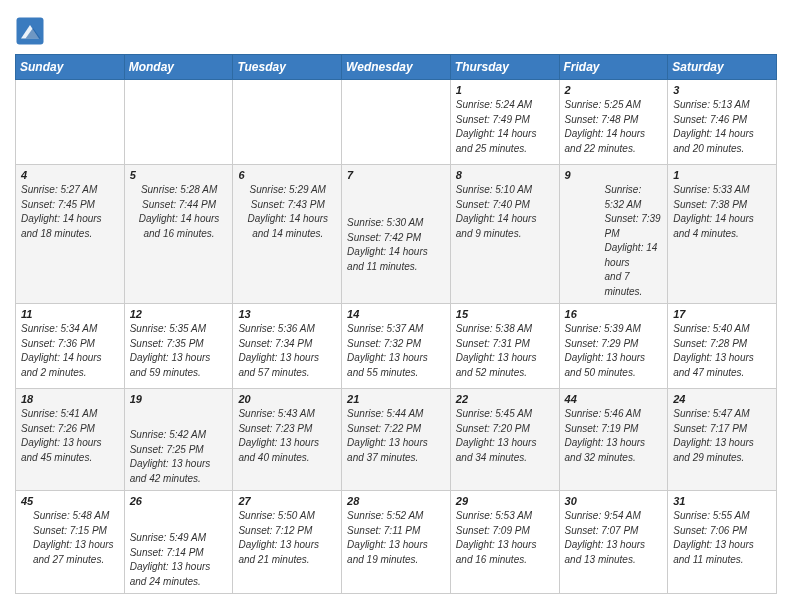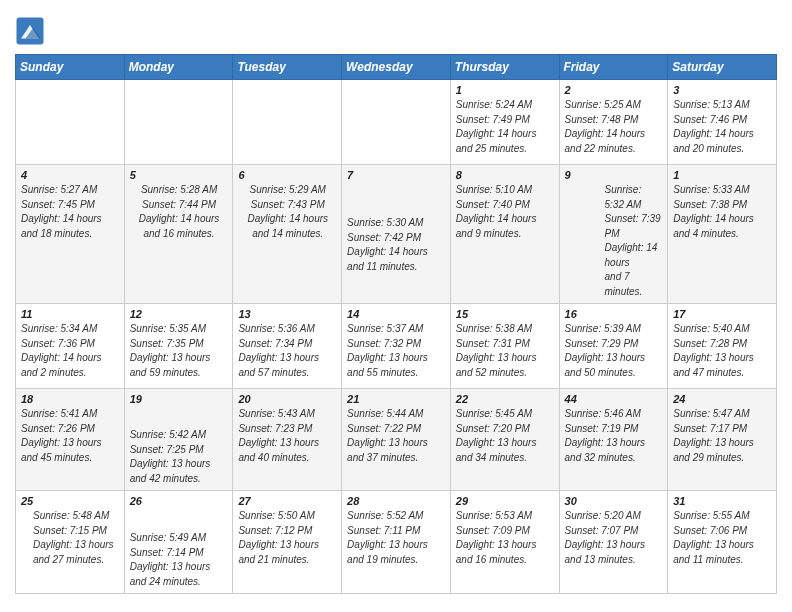--- a/index.html
+++ b/index.html
@@ -309,21 +309,21 @@
         <td>
           <span class="day-number">24</span>
           <div class="day-info" style="white-space: pre-line;">Sunrise: 5:47 AM
 Sunset: 7:17 PM
 Daylight: 13 hours
 and 29 minutes.</div>
         </td>
       </tr>
       <tr>
         <td>
-          <span class="day-number">25</span>
+          <span class="day-number">45</span>
           <div class="day-info" style="white-space: pre-line; margin-left: 12px;">Sunrise: 5:48 AM
 Sunset: 7:15 PM
 Daylight: 13 hours
 and 27 minutes.</div>
         </td>
         <td>
           <span class="day-number">26</span>
           <div class="day-info" style="white-space: pre-line; margin-top: 24px;">Sunrise: 5:49 AM
 Sunset: 7:14 PM
 Daylight: 13 hours
@@ -345,21 +345,21 @@
         </td>
         <td>
           <span class="day-number">29</span>
           <div class="day-info" style="white-space: pre-line;">Sunrise: 5:53 AM
 Sunset: 7:09 PM
 Daylight: 13 hours
 and 16 minutes.</div>
         </td>
         <td>
           <span class="day-number">30</span>
-          <div class="day-info" style="white-space: pre-line;">Sunrise: 5:20 AM
+          <div class="day-info" style="white-space: pre-line;">Sunrise: 9:54 AM
 Sunset: 7:07 PM
 Daylight: 13 hours
 and 13 minutes.</div>
         </td>
         <td>
           <span class="day-number">31</span>
           <div class="day-info" style="white-space: pre-line;">Sunrise: 5:55 AM
 Sunset: 7:06 PM
 Daylight: 13 hours
 and 11 minutes.</div>

